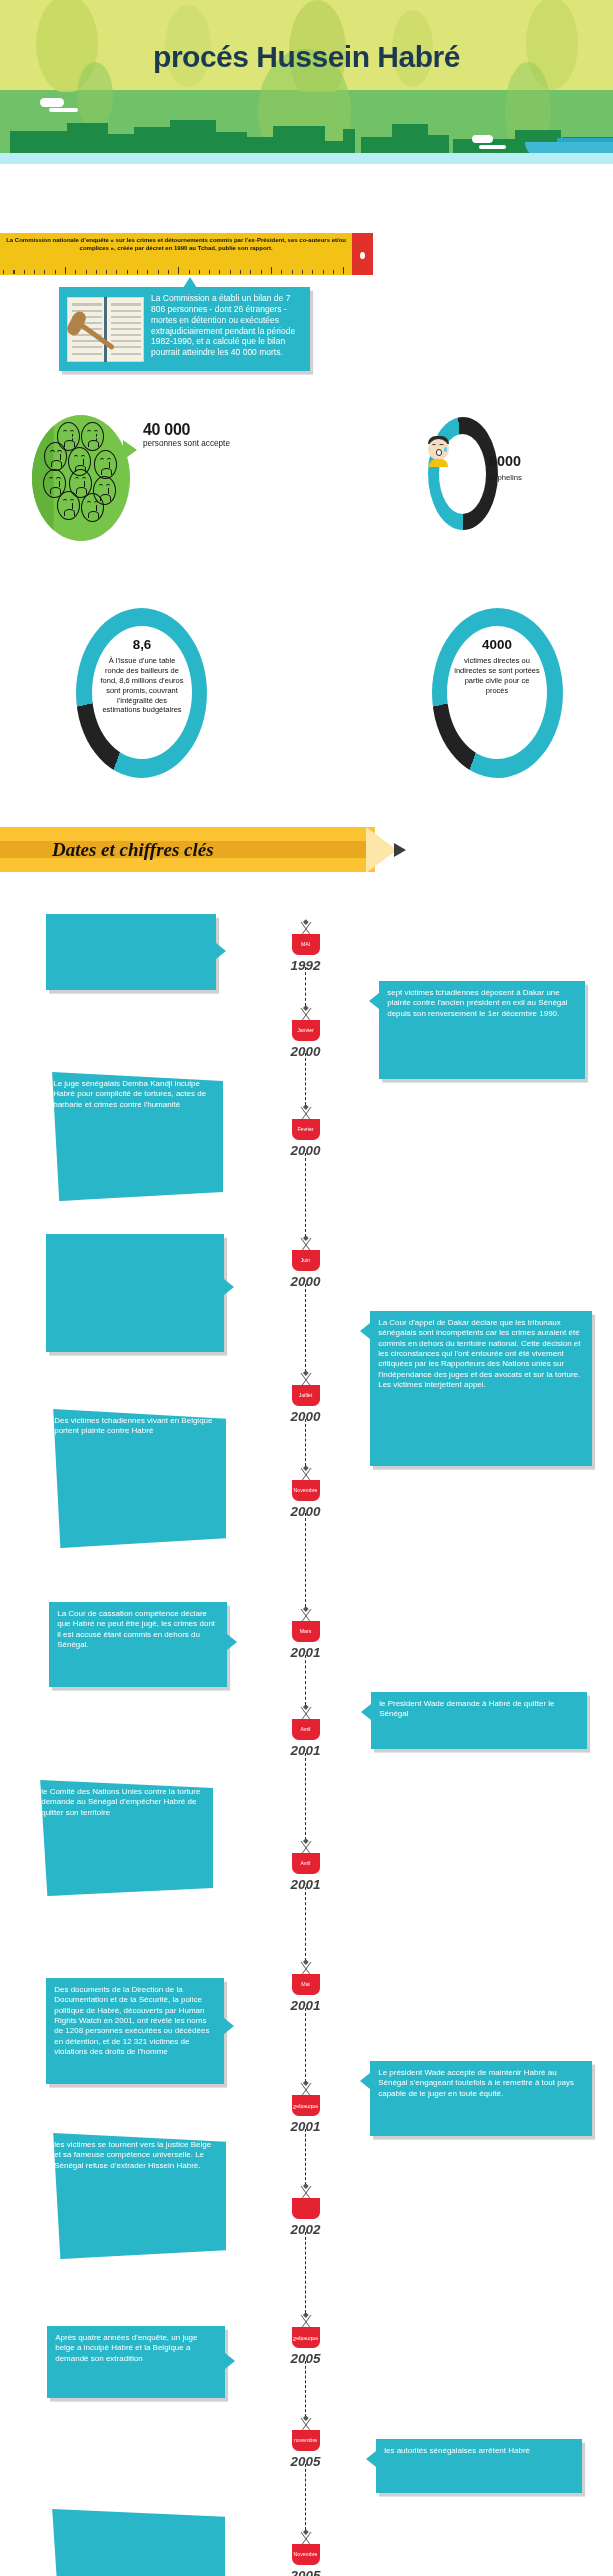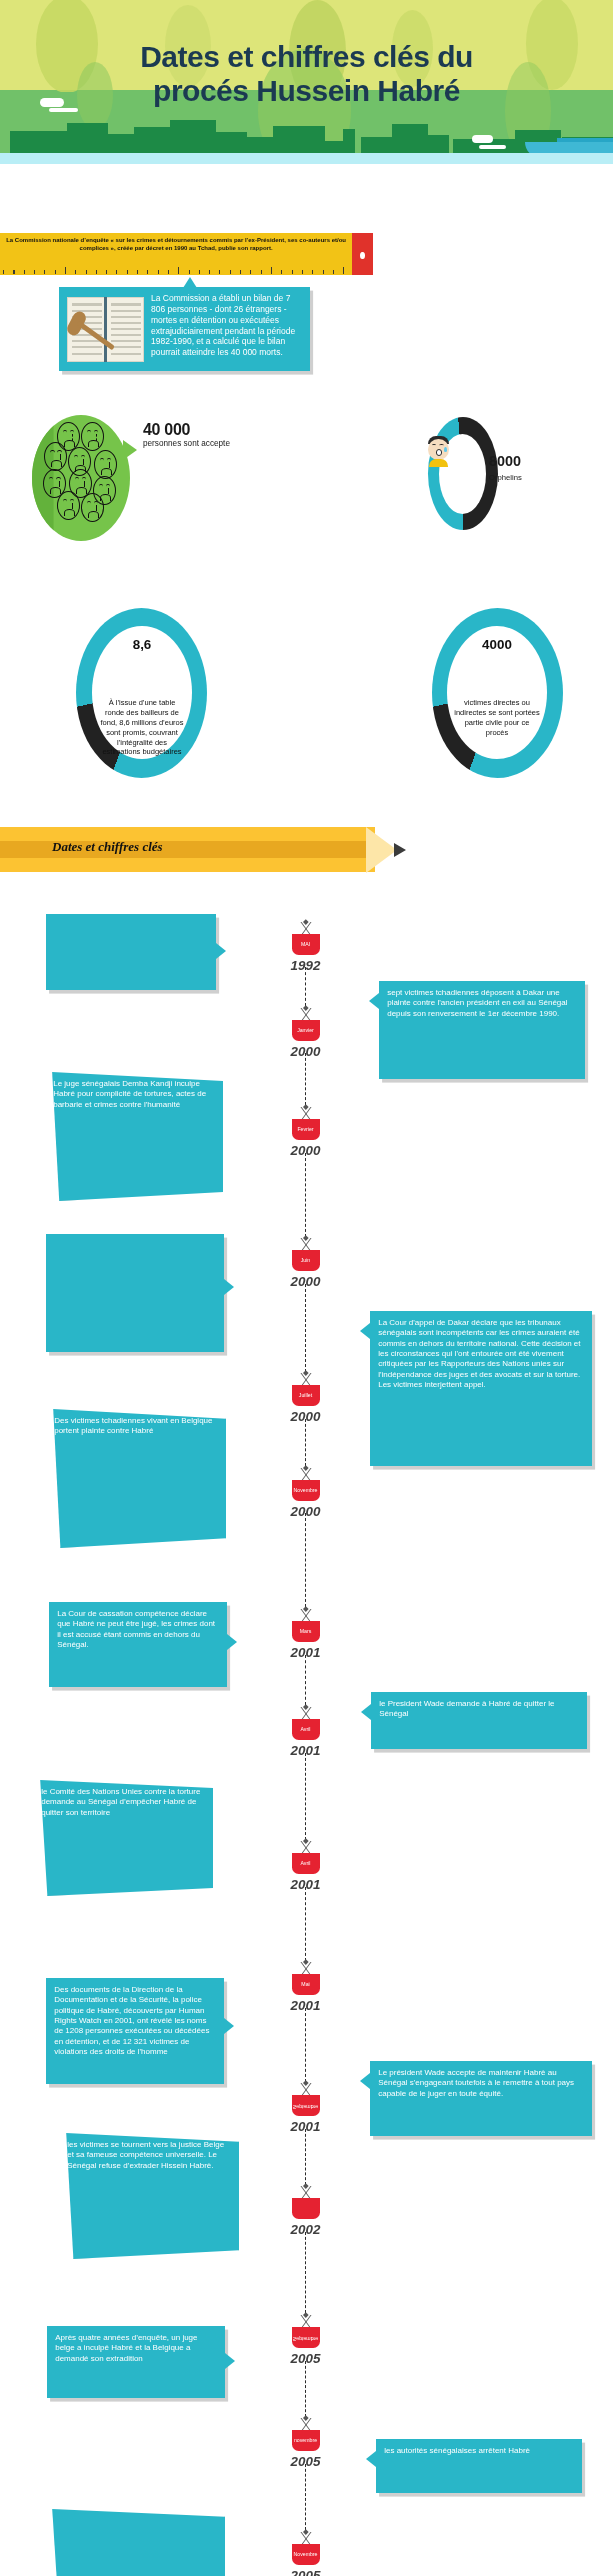--- a/index.html
+++ b/index.html
@@ -157,36 +157,35 @@
   
   .ring {
     position:absolute; width:131px; height:170px; border-radius:50%;
     background: conic-gradient(from 200deg, #222 0deg 58deg, #29b6c8 58deg 360deg);
   }
   .ring-hole {
     position:absolute; width:100px; height:133px; border-radius:50%;
     background:#fff; display:flex; flex-direction:column;
     align-items:center; justify-content:flex-start; text-align:center;
     padding-top:11.3px;
-    gap:42px;
   }
   .ring-num { font-size:13.4px; font-weight:bold; color:#111; margin-bottom:4.1px;}
   .ring-txt { font-size:7.5px; line-height:9.8px; color:#111; padding:0 6.2px;}
 
   
   .pencil { position:absolute; left:0; top:827px; width:397px; height:45px; }
   .p-body { position:absolute; left:0; top:0; width:375px; height:45px; background:#fcc332; }
   .p-stripe{ position:absolute; left:0; top:14.4px; width:375px; height:16.5px; background:#e8a820; }
   .p-wood  { position:absolute; left:366px; top:0; width:0; height:0;
              border-top:23px solid transparent; border-bottom:23px solid transparent;
              border-left:31px solid #fde6a8; }
   .p-tip   { position:absolute; left:394px; top:15.5px; width:0; height:0;
              border-top:7.2px solid transparent; border-bottom:7.2px solid transparent;
              border-left:12.4px solid #3b3b3b; }
-  .p-label { position:absolute; left:52px; top:12.4px; font-size:13px; color:#111;
+  .p-label { position:absolute; left:52px; top:12.4px; font-size:19px; color:#111;
              font-family:"Liberation Serif", serif; font-style:italic; font-weight:bold; }
 
   
   .tl-line {
     position:absolute; left:305px; width:0; border-left:1.5px dashed #2b2b2b;
   }
   .marker { position:absolute; width:57px; text-align:center; }
   .marker .hanger { position:relative; width:57px; height:14.4px; }
   .hang-dot { position:absolute; left:27px; top:0; width:3.6px; height:3.6px; background:#555; transform:rotate(45deg);}
   .hang-l { position:absolute; left:13.4px; top:1.5px; width:16.5px; height:12.4px; border-right:0.8px solid #555; transform:skewX(-36deg);}
@@ -258,21 +257,20 @@
   </div>
   <div class="cloud" style="left:40px;bottom:57px;width:24px;height:9.3px;"></div>
   <div class="cloud" style="left:49px;bottom:52px;width:29px;height:3.6px;"></div>
   <div class="cloud" style="left:472px;bottom:20.6px;width:20.6px;height:8.2px;"></div>
   <div class="cloud" style="left:479px;bottom:15.5px;width:27px;height:3.1px;"></div>
   <div class="hdr-boat2"></div>
   <div class="hdr-boat"></div>
   <div class="hdr-water"></div>
 
   <div class="hdr-title">
-    <div>Dates et chiffres clés du</div>
     <div>procés Hussein Habré</div>
   </div>
 </div>
 
 <div class="ruler-wrap">
   <div class="ruler"></div>
   <div class="ticks">
     <div class="tick" style="left:3.1px;height:3.6px;"></div>
     <div class="tick" style="left:13.4px;height:3.6px;"></div>
     <div class="tick" style="left:24px;height:3.6px;"></div>
@@ -608,21 +606,21 @@
         <div class="hang-dot"></div>
         <div class="hang-l"></div>
         <div class="hang-r"></div>
       </div>
       <div class="tag">
         <span></span>
       </div>
       <div class="year">2002</div>
     </div>
     <div class="tl-line" style="top: 2232px; height: 81px;"></div>
-    <div class="ev left skew-left" style="left: 59px; top: 2133px; width: 180px; min-height: 126px;">
+    <div class="ev left skew-left" style="left: 46px; top: 2133px; width: 180px; min-height: 126px;">
       <div class="arrow-r"></div>
       <div style="white-space: pre-line;">les victimes se tournent vers la justice Belge et sa fameuse compétence universelle. Le Sénégal refuse d’extrader Hissein Habrè.</div>
     </div>
     <div class="marker" style="left: 277px; top: 2313px;">
       <div class="hanger">
         <div class="hang-dot"></div>
         <div class="hang-l"></div>
         <div class="hang-r"></div>
       </div>
       <div class="tag flip">

